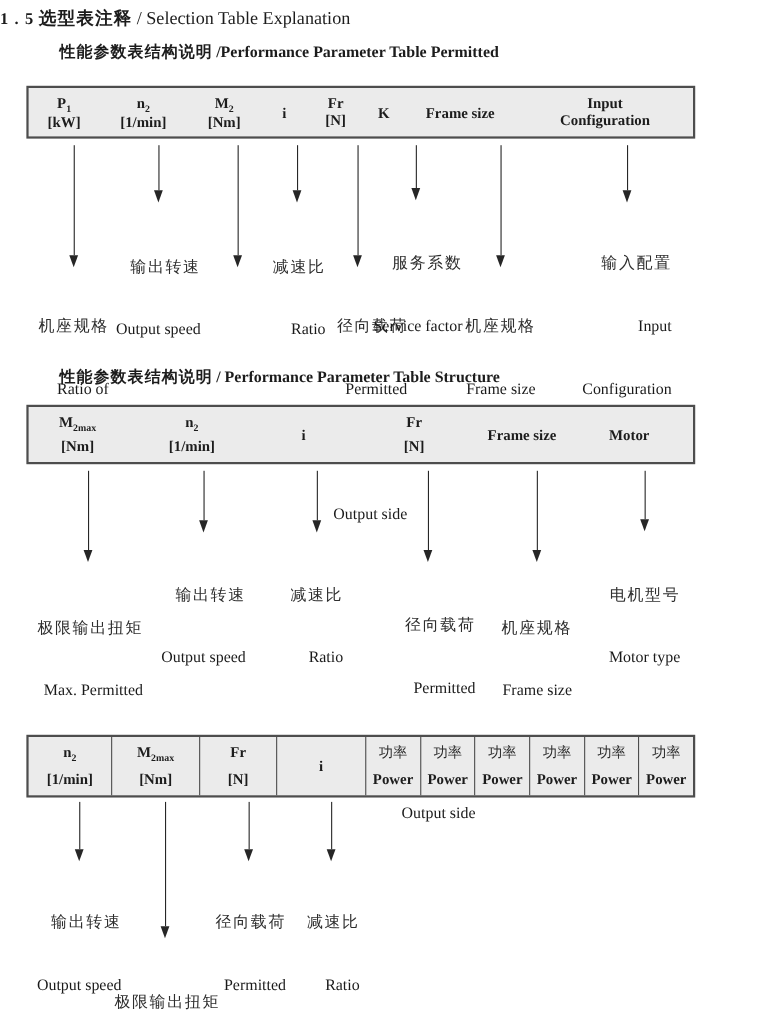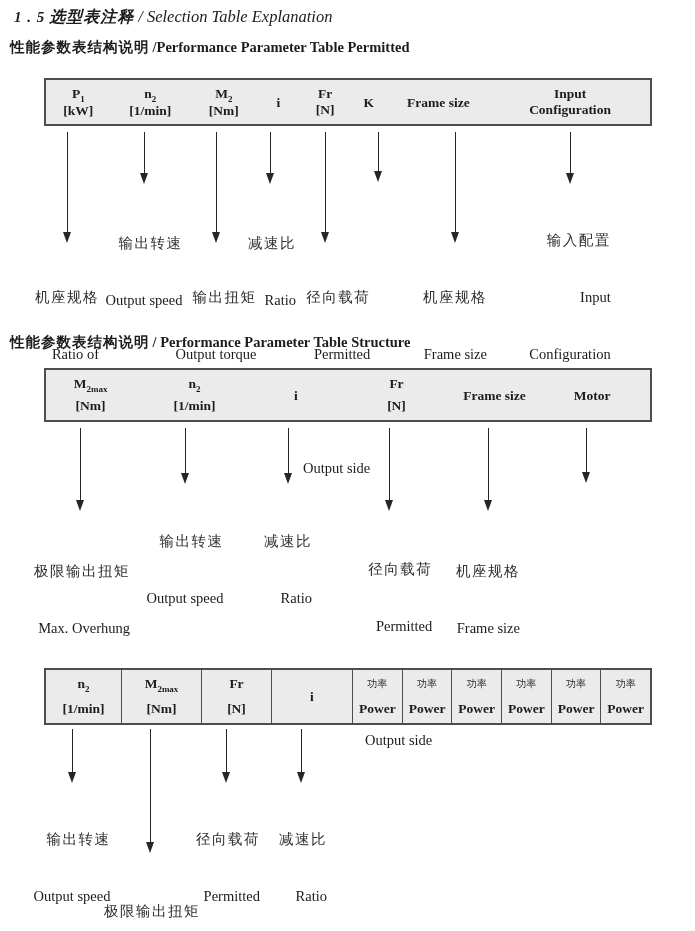--- a/index.html
+++ b/index.html
@@ -1,43 +1,43 @@
 <!DOCTYPE html>
 <html><head>
 <meta charset="utf-8">
 <style>
   html,body { margin:0; padding:0; background:#ffffff; }
   .page {
     position:relative; width:695px; height:931px; background:#fff;
     font-family:"Liberation Serif", serif; color:#1c1c1c; overflow:hidden;
   }
   
-  .title { position:absolute; left:14px; top:7px; font-size:16px; white-space:pre;font-style:italic; }
+  .title { position:absolute; left:0; top:7px; font-size:16px; white-space:pre; }
   .t-num { font-size:15px; font-weight:bold; letter-spacing:1px; }
   .t-zh  { font-family:"Liberation Sans", sans-serif; font-weight:bold; font-size:16px; letter-spacing:1px; }
   .t-en  { font-size:16.5px; margin-left:4px; }
   .heading { position:absolute; left:10px; font-size:14.5px; font-weight:bold; white-space:pre; }
-  .h-zh { font-family:"Liberation Sans", sans-serif; letter-spacing:1px; }
+  .h-zh { font-family:"Liberation Sans", sans-serif; letter-spacing:1px;margin-left:44px; }
   .h-en { margin-left:3px; }
   
   .tbl {
-    position:absolute; left:44px; width:608px; box-sizing:border-box;
+    position:absolute; left:24px; width:608px; box-sizing:border-box;
     background:#ebebeb; border:2px solid #4d4d4d; display:flex;
   }
   .cell {
     box-sizing:border-box; display:flex; flex-direction:column; align-items:center;
     font-weight:bold; font-size:13.5px; line-height:15px;
   }
   .c2 { justify-content:space-between; padding:6px 0 7px; }
   .c1 { justify-content:center; }
   .cell sub { font-size:9px; line-height:8px; }
   .t3 .cell { border-left:1.5px solid #4d4d4d; }
   .t3 .cell:first-child { border-left:none; }
   .pw { flex:1; }
-  .pw .pzh { font-family:"Liberation Sans", sans-serif; font-weight:normal; font-size:10px; color:#2d2d2d; }
+  .pw .pzh { font-family:"Liberation Sans", sans-serif; font-weight:normal; font-size:13px; color:#2d2d2d; }
   
   .arrow { position:absolute; width:0; border-left:1.4px solid #262626; }
   .arrow::after {
     content:""; position:absolute; left:-5px; bottom:-11px;
     border:4.4px solid transparent; border-bottom:none; border-top:11px solid #262626;
   }
   
   .lbl { position:absolute; transform:translateX(-50%); text-align:right; white-space:pre; }
   .lbl .zh {
     font-family:"Liberation Sans", sans-serif; font-size:14.5px; line-height:22px;
@@ -97,33 +97,33 @@
 
   <div class="lbl" style="left:67px;top:250px">
     <div class="zh">机座规格</div>
     <div class="en">Ratio of</div>
     <div class="en">motor</div>
   </div>
   <div class="lbl" style="left:144px;top:196px">
     <div class="zh">输出转速</div>
     <div class="en">Output speed</div>
   </div>
-  <div class="lbl" style="left:216px;top:250px">
-    <div class="zh">输出扭矩</div>
-    <div class="en">Output torque</div>
-  </div>
   <div class="lbl" style="left:272px;top:196px">
     <div class="zh">减速比</div>
     <div class="en">Ratio</div>
   </div>
   <div class="lbl" style="left:327px;top:250px">
     <div class="zh">径向载荷</div>
     <div class="en">Permitted</div>
     <div class="en">Overhung load</div>
     <div class="en">Output side</div>
+  </div>
+  <div class="lbl" style="left:380px;top:193px">
+    <div class="zh">服务系数</div>
+    <div class="en">Service factor</div>
   </div>
   <div class="lbl" style="left:455px;top:250px">
     <div class="zh">机座规格</div>
     <div class="en">Frame size</div>
   </div>
   <div class="lbl" style="left:570px;top:193px">
     <div class="zh">输入配置</div>
     <div class="en">Input</div>
     <div class="en">Configuration</div>
   </div>
@@ -156,41 +156,45 @@
 
   <div class="arrow" style="left:80px;top:428px;height:72px"></div>
   <div class="arrow" style="left:185px;top:428px;height:45px"></div>
   <div class="arrow" style="left:288px;top:428px;height:45px"></div>
   <div class="arrow" style="left:389px;top:428px;height:72px"></div>
   <div class="arrow" style="left:488px;top:428px;height:72px"></div>
   <div class="arrow" style="left:586px;top:428px;height:44px"></div>
 
   <div class="lbl" style="left:82px;top:524px">
     <div class="zh">极限输出扭矩</div>
-    <div class="en">Max. Overhung</div>
+    <div class="en">Max. Permitted</div>
     <div class="en">Output  torque</div>
   </div>
   <div class="lbl" style="left:185px;top:494px">
     <div class="zh">输出转速</div>
     <div class="en">Output speed</div>
   </div>
   <div class="lbl" style="left:288px;top:494px">
     <div class="zh">减速比</div>
     <div class="en">Ratio</div>
   </div>
   <div class="lbl" style="left:389px;top:522px">
     <div class="zh">径向载荷</div>
     <div class="en">Permitted</div>
     <div class="en">Overhung load</div>
     <div class="en">Output side</div>
   </div>
   <div class="lbl" style="left:488px;top:524px">
     <div class="zh">机座规格</div>
     <div class="en">Frame size</div>
   </div>
+  <div class="lbl" style="left:586px;top:494px">
+    <div class="zh">电机型号</div>
+    <div class="en">Motor type</div>
+  </div>
 
 
   <div class="tbl t3" style="top:668px;height:57px">
     <div class="cell c2" style="width:75px">
       <div><span>n</span><sub>2</sub></div>
       <div>[1/min]</div>
     </div>
     <div class="cell c2" style="width:80px">
       <div><span>M</span><sub>2max</sub></div>
       <div>[Nm]</div>

